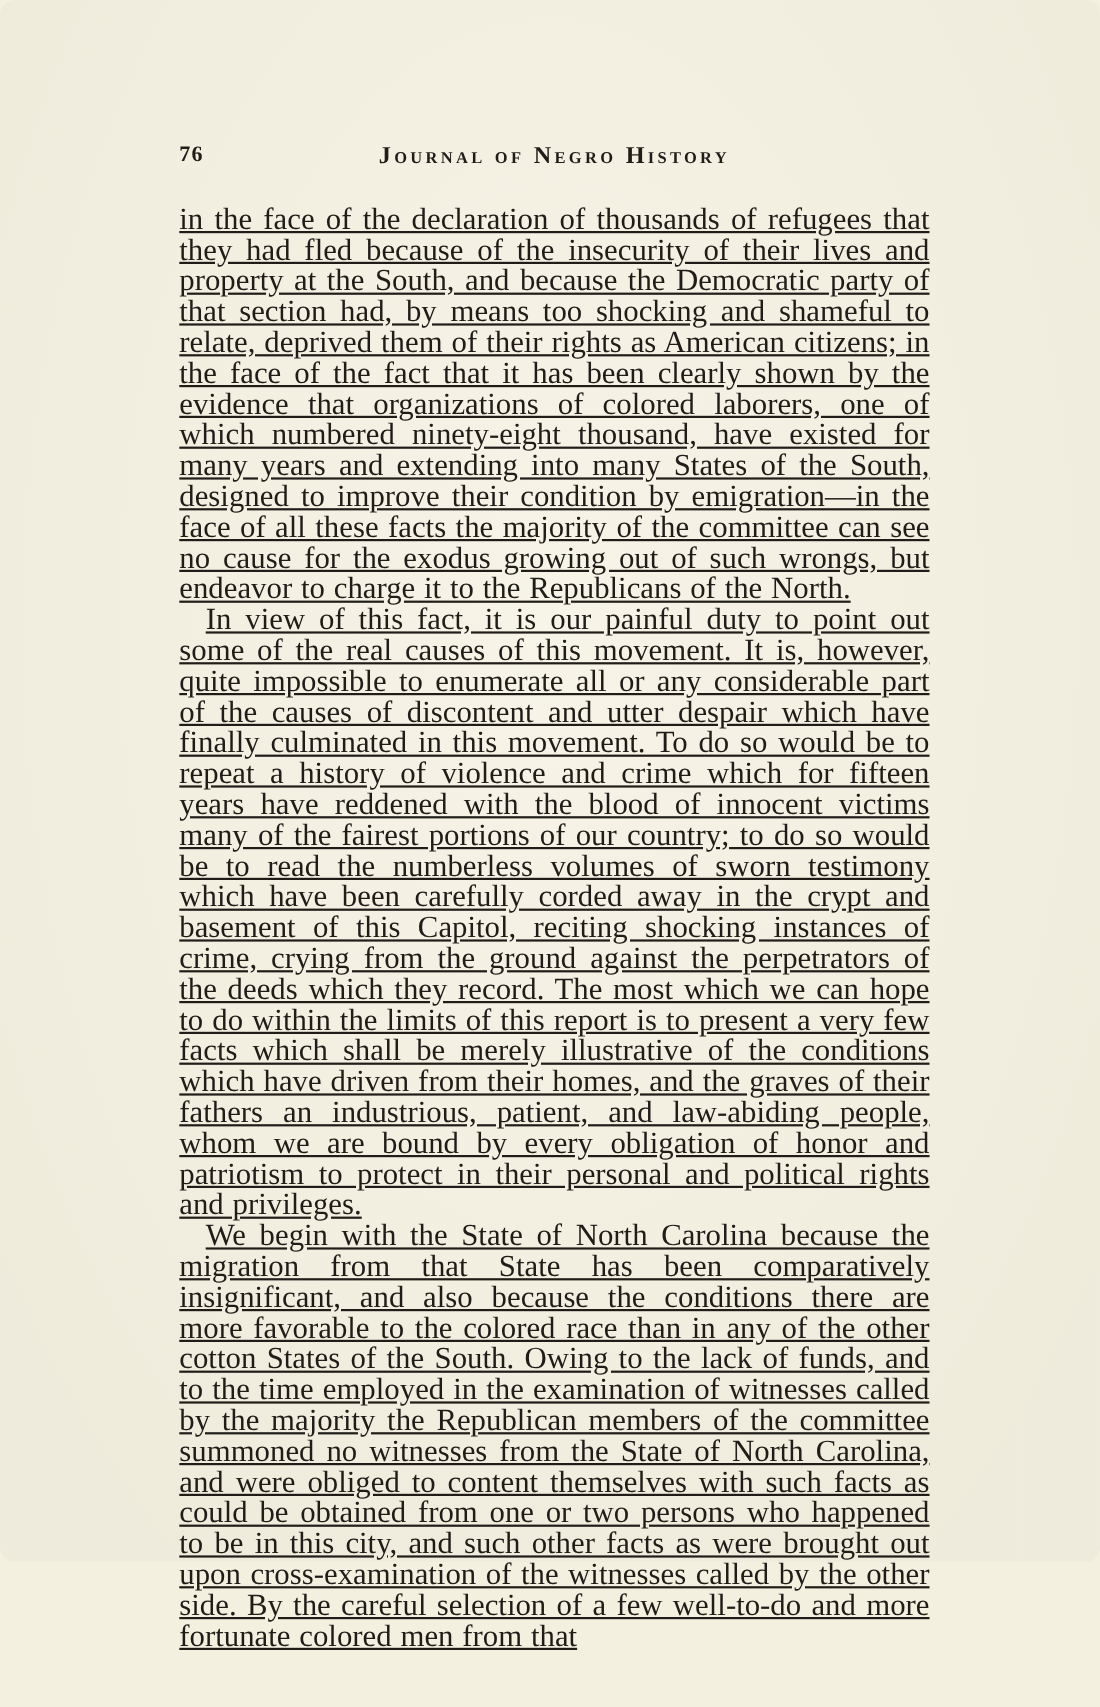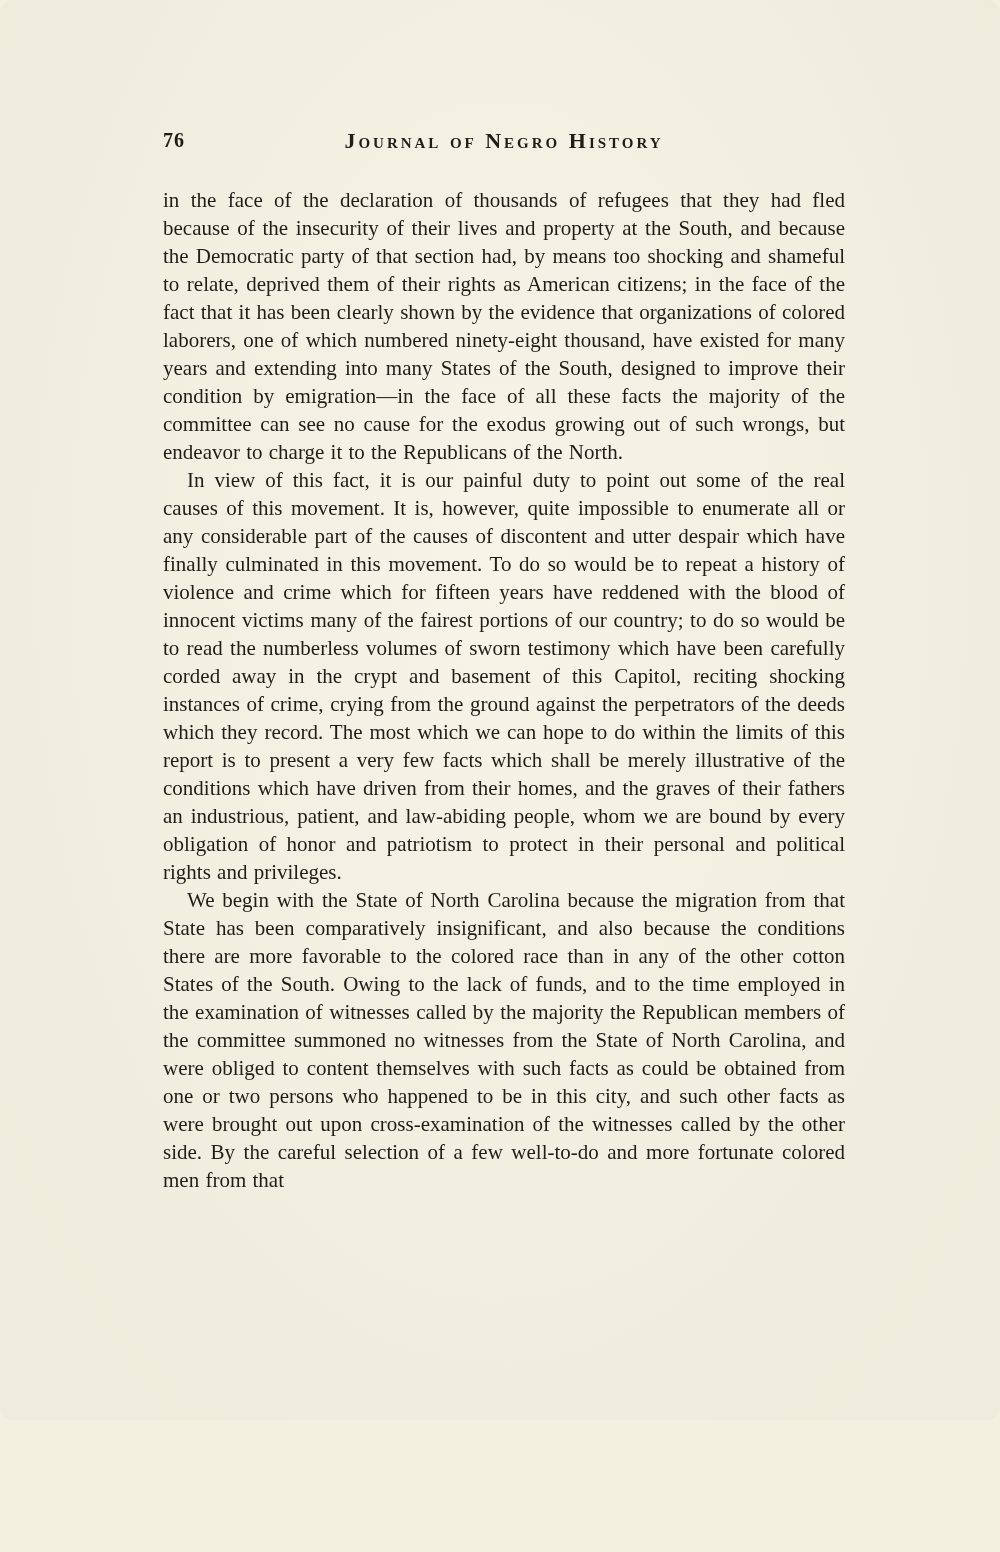--- a/index.html
+++ b/index.html
@@ -44,25 +44,26 @@
     font-size: 22px;
     font-weight: bold;
     letter-spacing: 3px;
     white-space: nowrap;
   }
   .page-body {
     width: 682px;
   }
   .para {
     margin: 0;
-    font-size: 21px;
+    font-size: 28px;
     line-height: 28px;
     text-align: justify;
     text-justify: inter-word;
     word-spacing: 1px;
+    text-decoration: underline;
   }
   .para.indent {
     text-indent: 24px;
   }
 </style>
 </head>
 <body>
 
 <div class="page">
   <header class="page-header">

